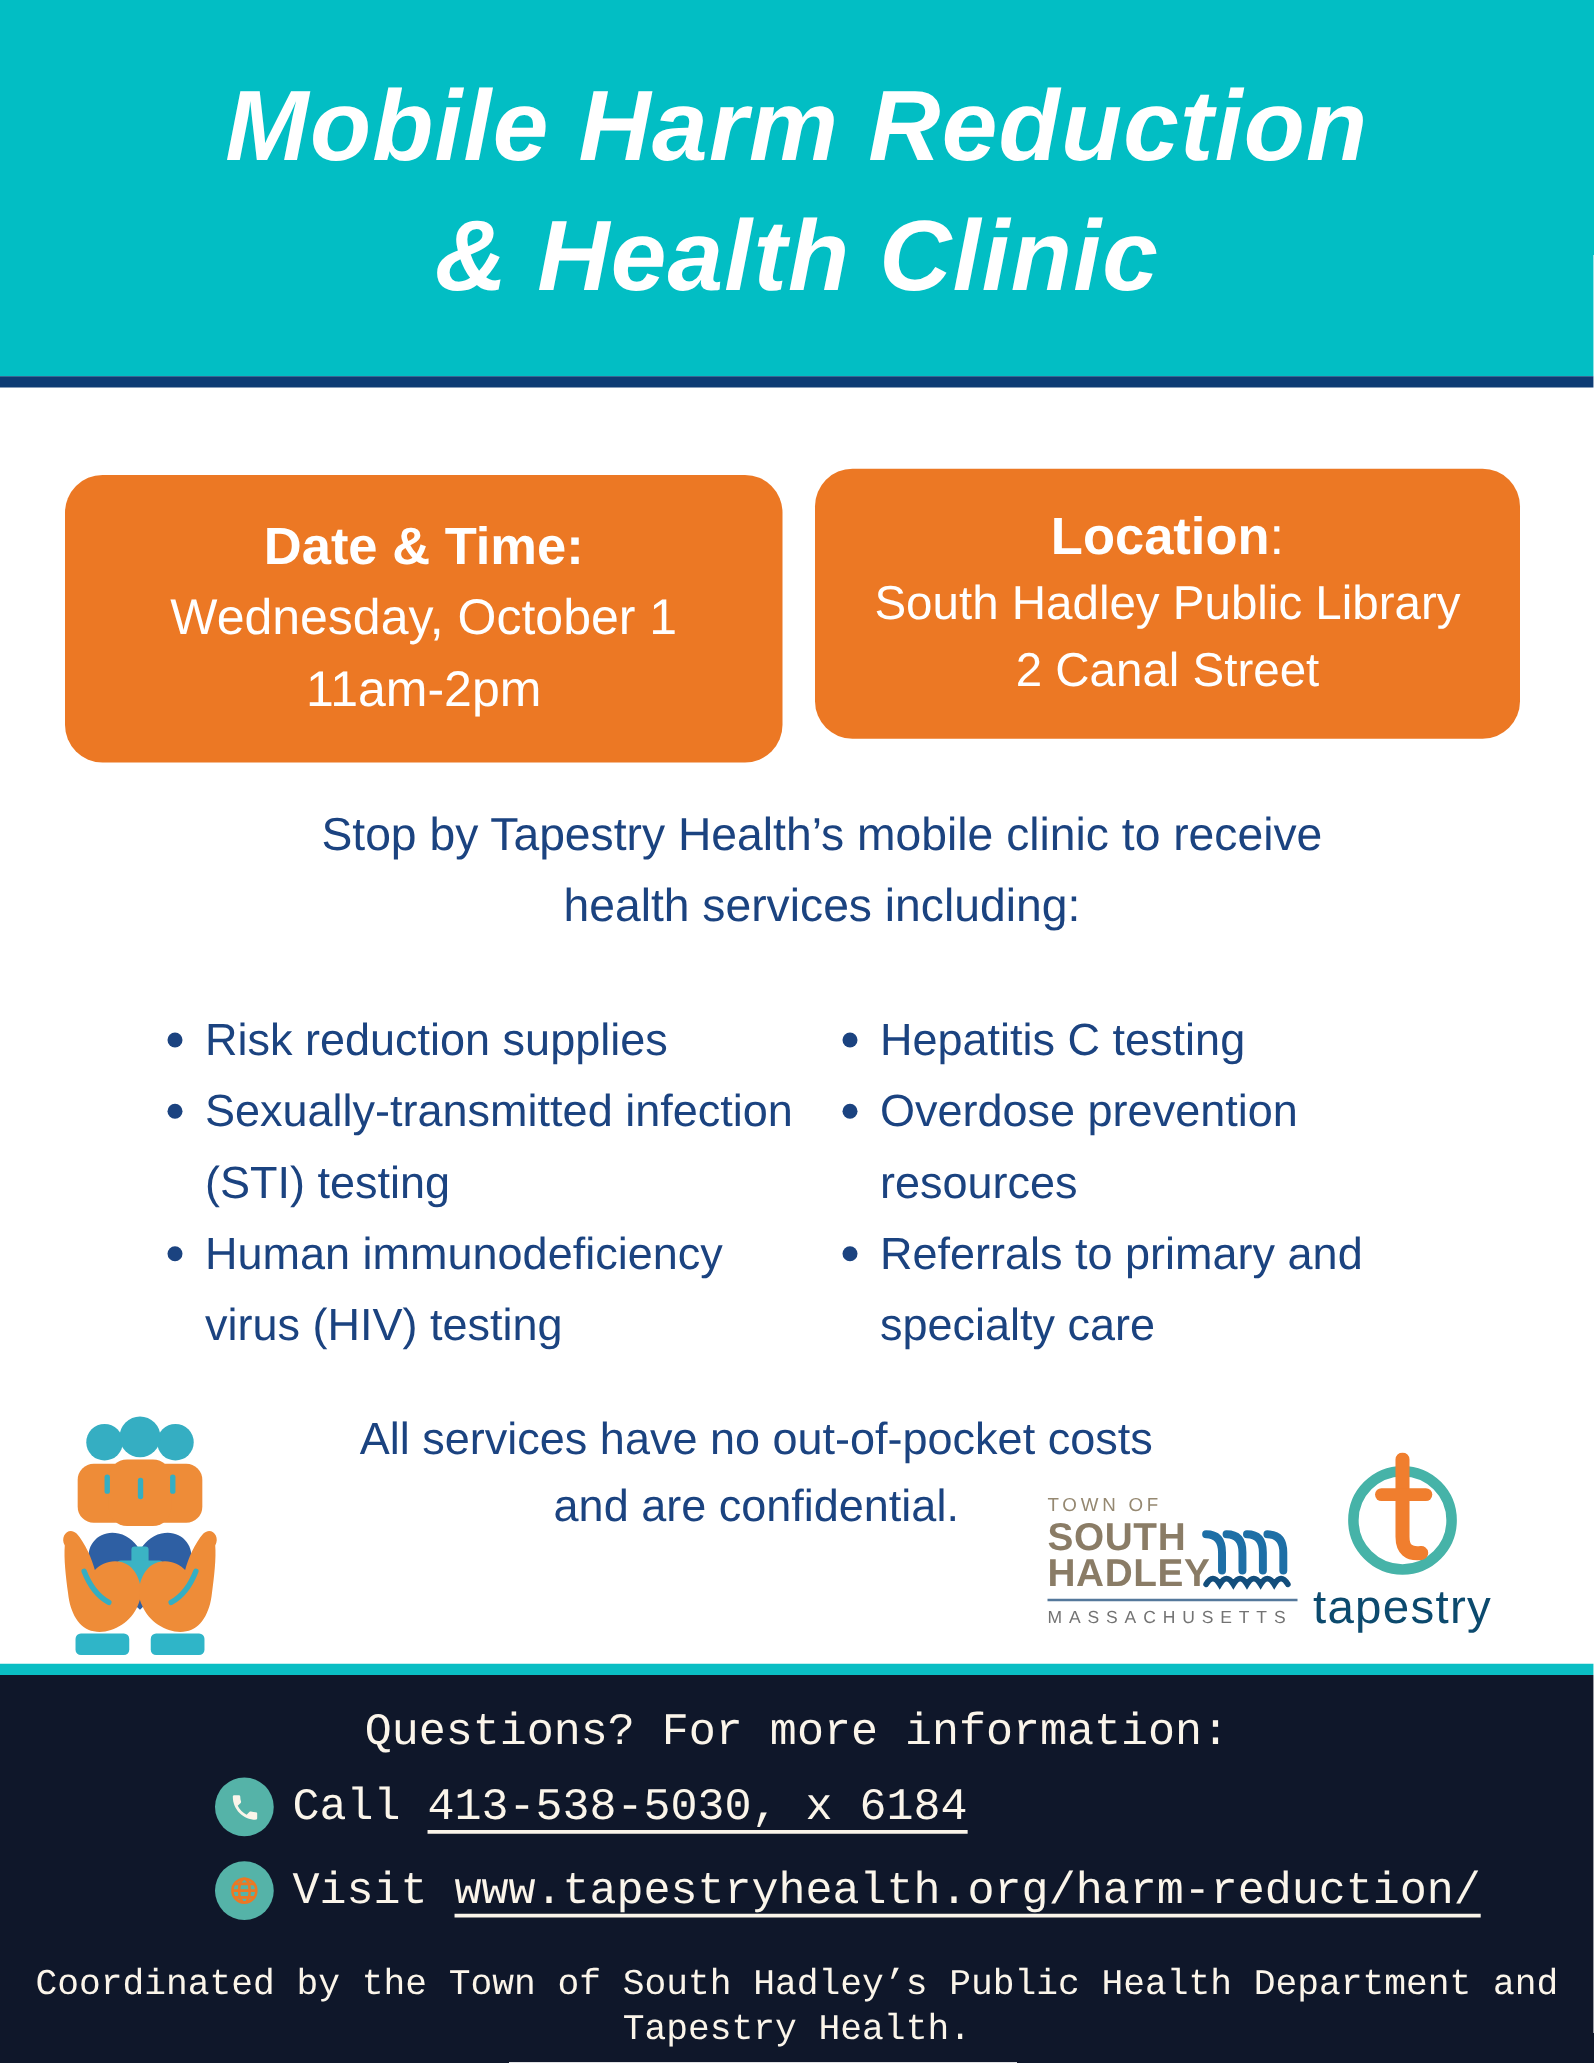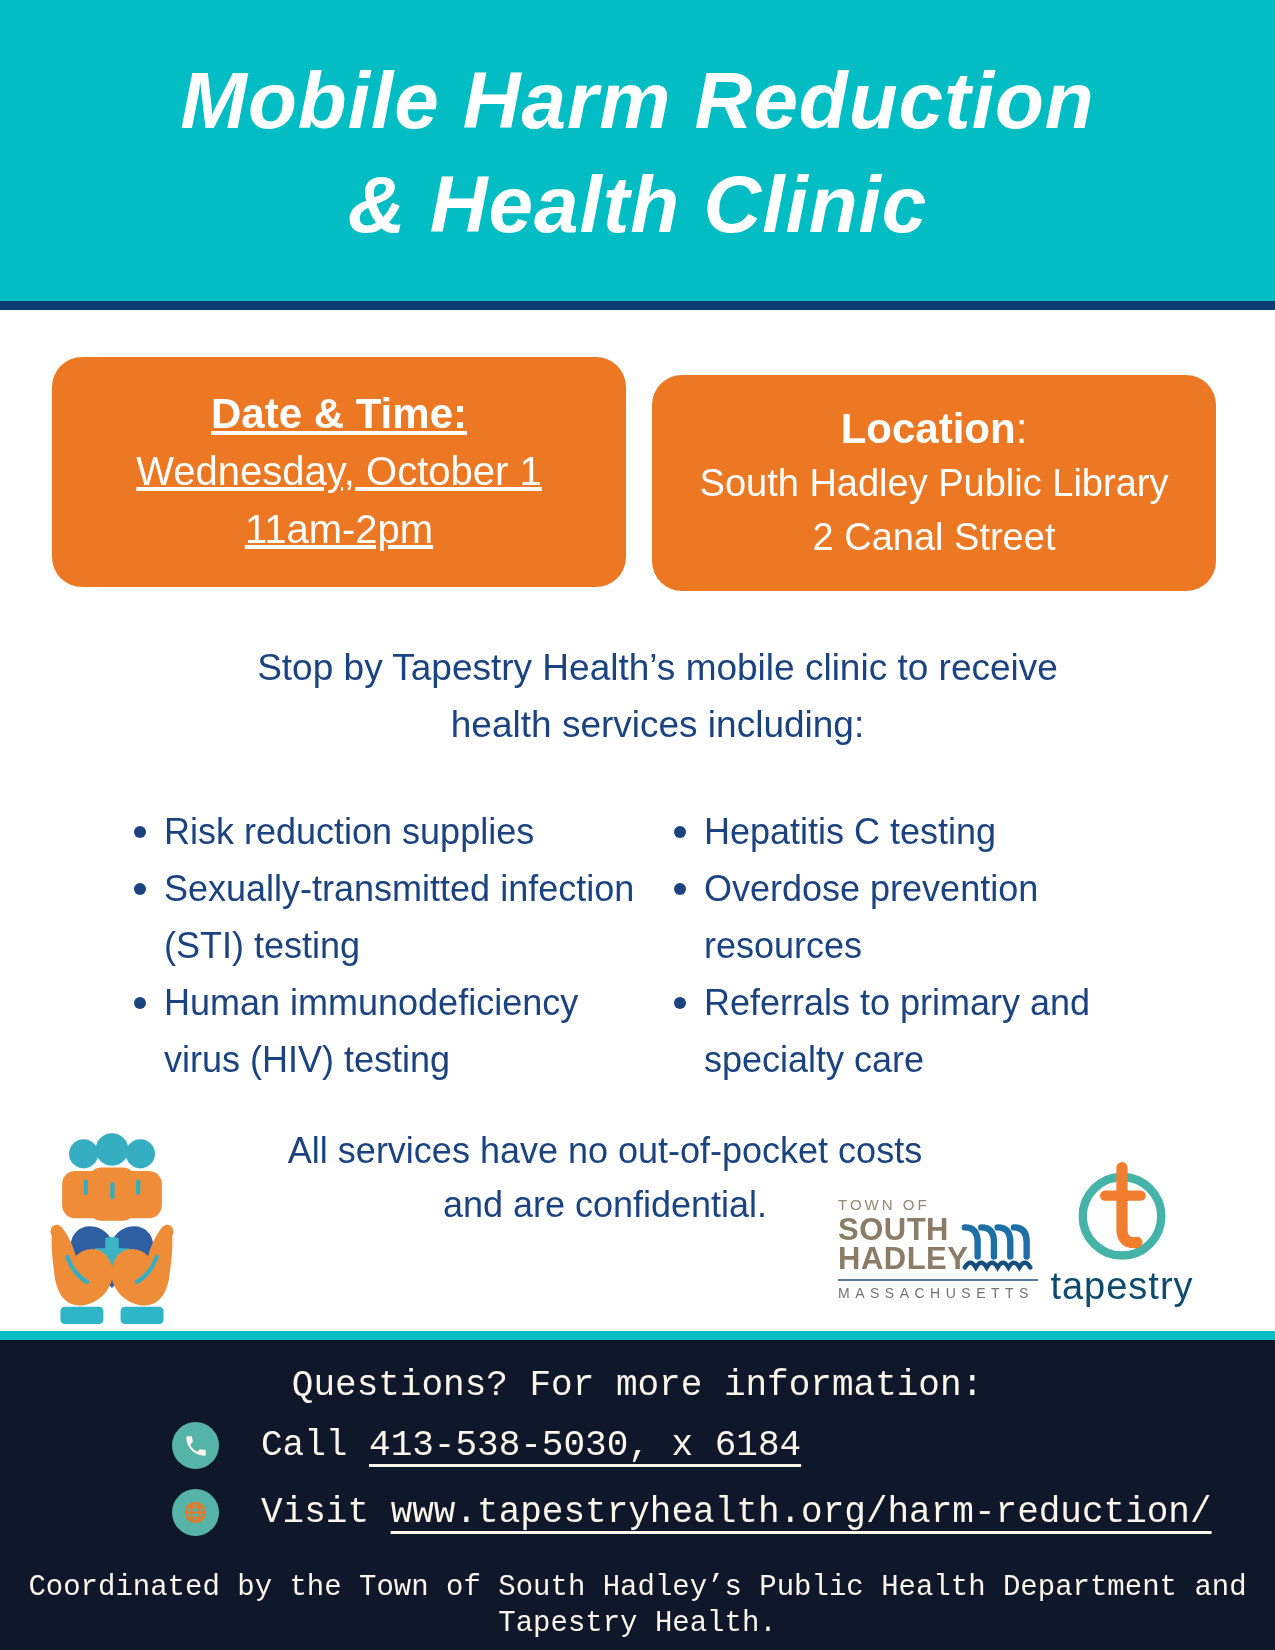--- a/index.html
+++ b/index.html
@@ -17,21 +17,21 @@
   .hero-line { font-size:80px; font-weight:bold; letter-spacing:1px; line-height:1; white-space:nowrap;font-style:italic; }
   .divider { height:9px; background:#0D3C74; }
 
   
   .boxes { position:relative; height:293px; }
   .infobox {
     position:absolute; background:#EC7824; border-radius:30px; color:#ffffff;
     display:flex; flex-direction:column; align-items:center; justify-content:center;
     text-align:center; box-sizing:border-box; padding:8px 20px;
   }
-  .box-datetime { left:52px; top:47px; width:574px; height:230px;text-decoration:underline; }
+  .box-datetime { left:52px; top:70px; width:574px; height:230px; }
   .box-location { left:652px; top:65px; width:564px; height:216px; }
   .infobox-heading { font-size:42px; font-weight:bold; line-height:1.35; }
   .colon { font-weight:normal; }
   .box-datetime .infobox-line { font-size:40px; line-height:1.45; }
   .box-location .infobox-line { font-size:38px; line-height:1.42; max-width:470px; }
 
   
   .intro { margin-top:36px; text-align:center; color:#1B4380; font-size:37px; line-height:57px;padding-left:40px; }
   .services { display:flex; padding-left:128px; margin-top:50px; color:#1B4380; }
   .svc { list-style:none; margin:0; padding:0; }
@@ -62,21 +62,21 @@
   .tap-logo { position:absolute; left:1042px; top:1162px; width:160px;
               display:flex; flex-direction:column; align-items:center; }
   .tap-word { color:#0c4a6e; font-size:38px; letter-spacing:1px; line-height:1; margin-top:4px; }
 
   
   .footer { position:absolute; left:0; right:0; top:1331px; bottom:0; }
   .teal-strip { height:9px; background:#0ABEC4; }
   .footer-body { background:#0f172a; color:#FBF5EA; height:310px; box-sizing:border-box;font-family:Liberation Mono, monospace; }
   .footer-heading { text-align:center; font-size:36px; line-height:44px; padding-top:24px; }
   .contact-rows { margin-left:172px; margin-top:14px; display:flex; flex-direction:column; gap:20px; }
-  .contact-row { display:flex; align-items:center; gap:42px; }
+  .contact-row { display:flex; align-items:center; gap:15px; }
   .icon-circle { width:47px; height:47px; border-radius:50%; background:#55B3A8;
                  display:flex; align-items:center; justify-content:center; flex:0 0 auto; }
   .contact-text { font-size:36px; }
   .link { color:#FBF5EA; text-decoration:underline; text-decoration-thickness:3px; text-underline-offset:9px; }
   .coordination { text-align:center; font-size:29px; line-height:36px; margin-top:34px; }
 </style>
 </head>
 <body>
 
 <div class="page">

